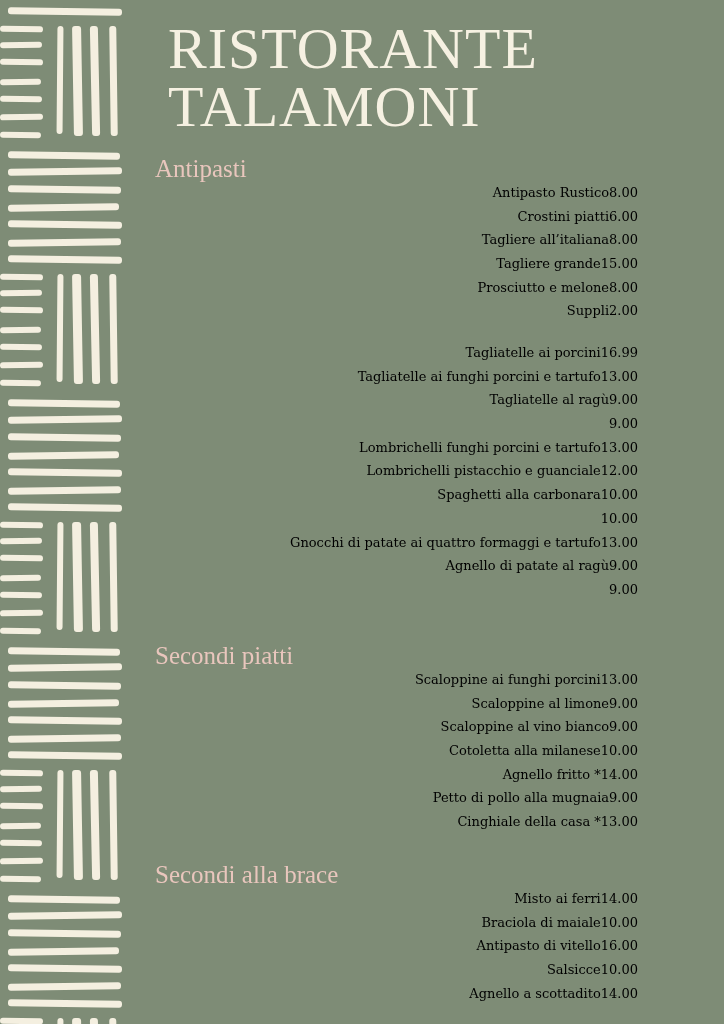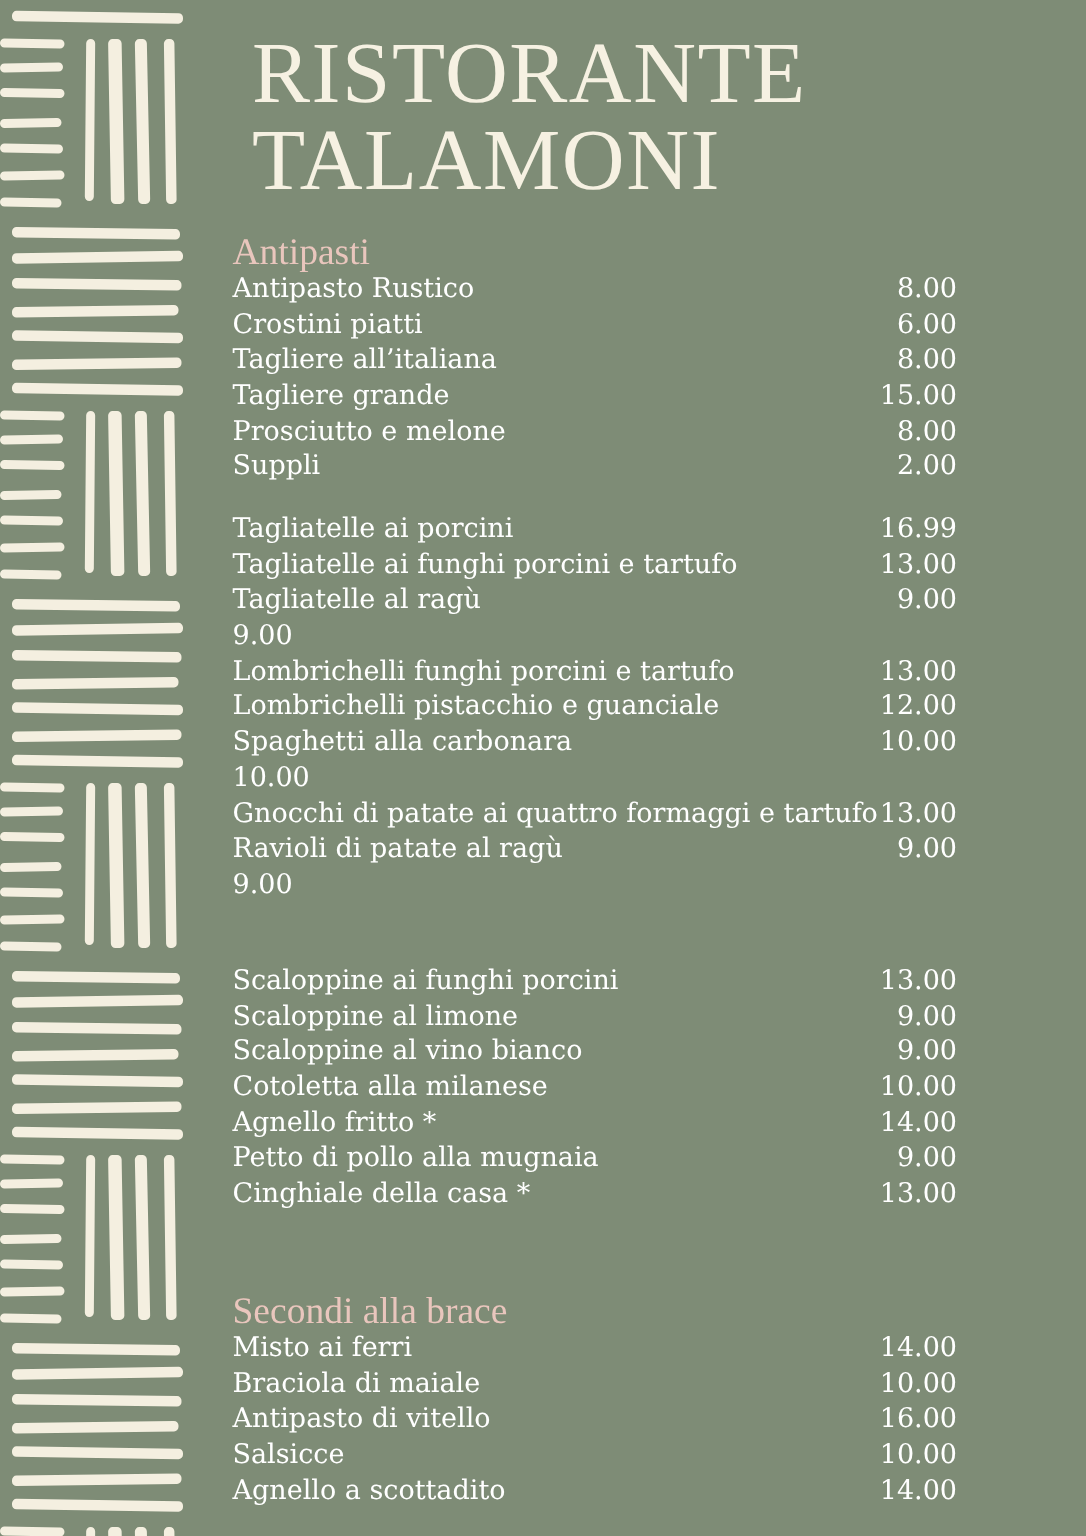--- a/index.html
+++ b/index.html
@@ -19,23 +19,23 @@
     color:#f6f1e2; font-weight:normal;
   }
   .title div { height:58px; }
   .section { position:absolute; left:155px; width:483px; }
   .section-title {
     font-family:"Liberation Serif", serif;
     font-size:25px; line-height:24px; color:#e9c6bd;
     margin:0 0 2px 0; font-weight:normal;
   }
   .item {
-    display:flex; justify-content:space-between; align-items:baseline;
-    font-size:18px; height:23.7px; line-height:20px;
-    color:#ffffff;
+    display:flex; justify-content:flex-end; align-items:baseline;
+    font-size:13px; height:23.7px; line-height:20px;
+    color:#000000;
   }
   .item .name { white-space:nowrap; }
   .item .price { text-align:right; }
 </style>
 </head>
 <body>
 
 <div class="pattern" id="pattern">
     <div class="stroke" style="left: 8px; top: 8px; width: 114px; height: 7px; transform: rotate(0.8deg);"></div>
     <div class="stroke" style="left: 0px; top: 26px; width: 43px; height: 6px; transform: rotate(1deg);"></div>
@@ -182,30 +182,31 @@
         <span class="price">10.00</span>
       </div>
       <div class="item">
         <span class="price">10.00</span>
       </div>
       <div class="item">
         <span class="name">Gnocchi di patate ai quattro formaggi e tartufo</span>
         <span class="price">13.00</span>
       </div>
       <div class="item">
-        <span class="name">Ravioli di patate al ragù</span>
+        <span class="name">Agnello di patate al ragù</span>
         <span class="price">9.00</span>
       </div>
       <div class="item">
         <span class="price">9.00</span>
       </div>
     </div>
 </section>
 
 <section class="section" style="top:644px;">
+  <h2 class="section-title">Secondi piatti</h2>
   <div class="items">
       <div class="item">
         <span class="name">Scaloppine ai funghi porcini</span>
         <span class="price">13.00</span>
       </div>
       <div class="item">
         <span class="name">Scaloppine al limone</span>
         <span class="price">9.00</span>
       </div>
       <div class="item">

